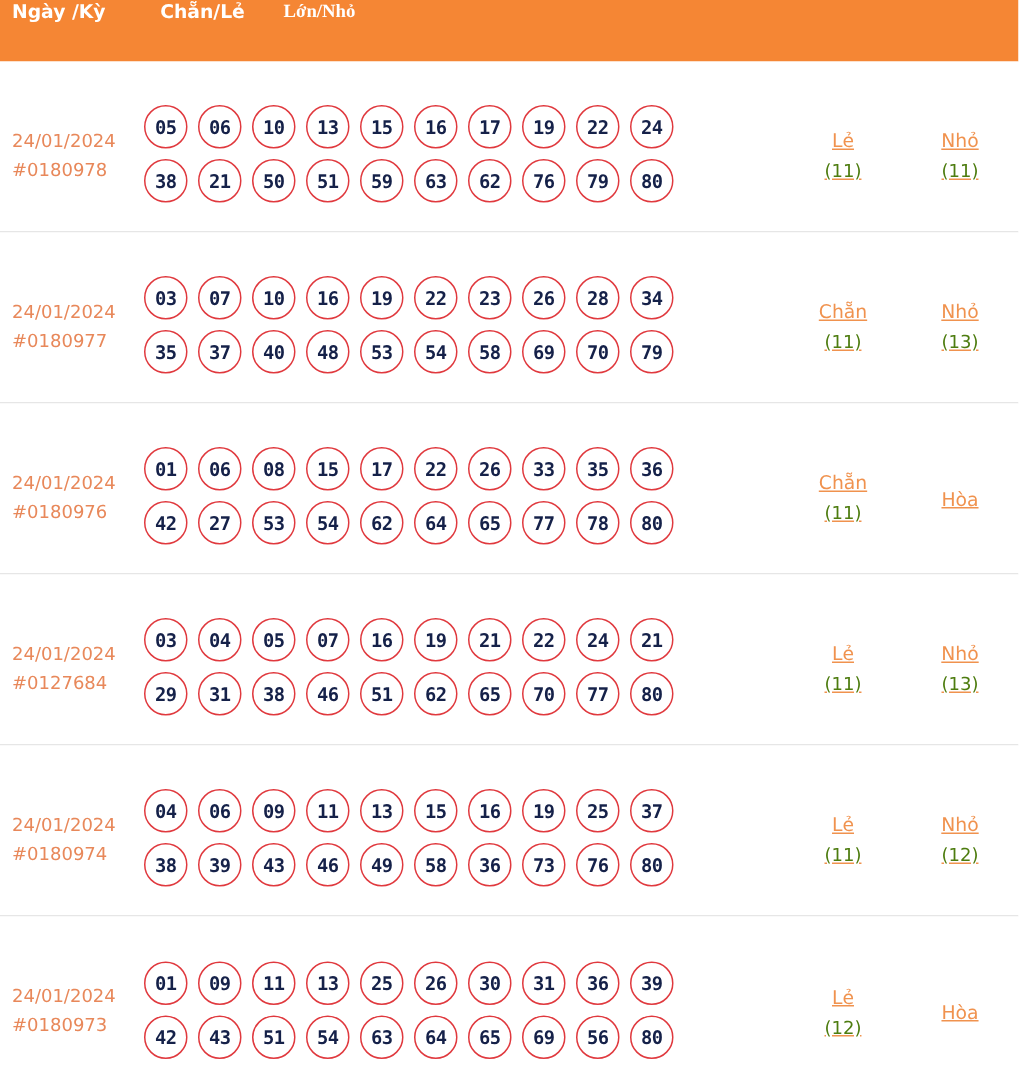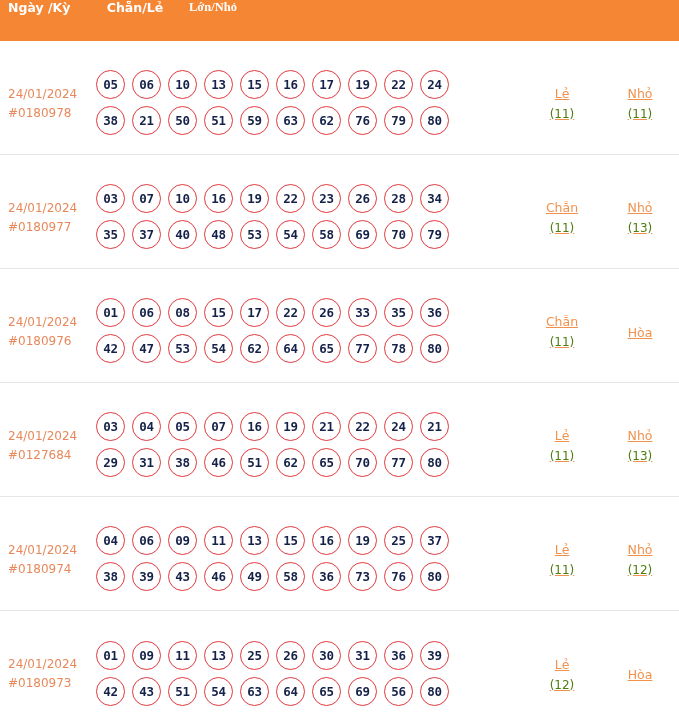--- a/index.html
+++ b/index.html
@@ -205,21 +205,21 @@
             <div class="ball">15</div>
             <div class="ball">17</div>
             <div class="ball">22</div>
             <div class="ball">26</div>
             <div class="ball">33</div>
             <div class="ball">35</div>
             <div class="ball">36</div>
           </div>
           <div class="num-line">
             <div class="ball">42</div>
-            <div class="ball">47</div>
+            <div class="ball">27</div>
             <div class="ball">53</div>
             <div class="ball">54</div>
             <div class="ball">62</div>
             <div class="ball">64</div>
             <div class="ball">65</div>
             <div class="ball">77</div>
             <div class="ball">78</div>
             <div class="ball">80</div>
           </div>
         </div>

